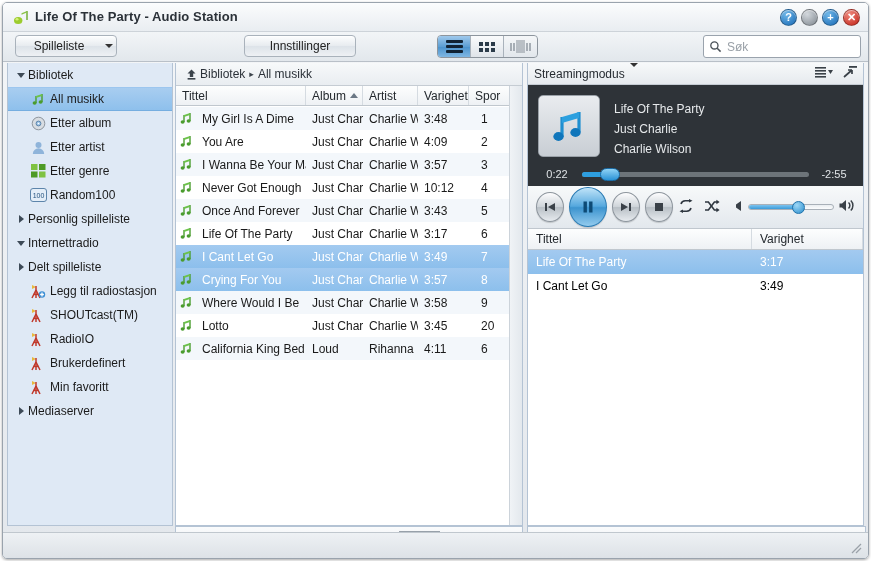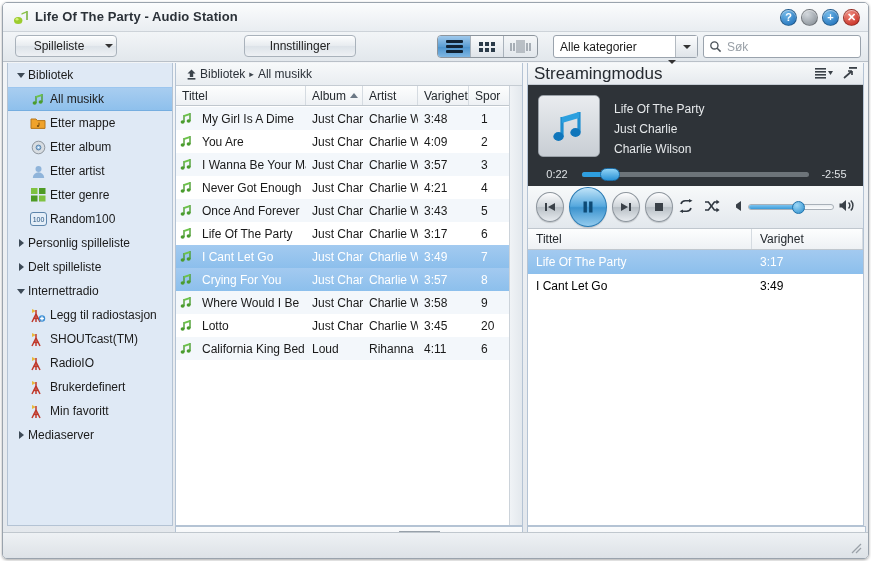--- a/index.html
+++ b/index.html
@@ -176,21 +176,21 @@
   .refresh { color:#169b16; font-size:14px; font-weight:bold; cursor:pointer; padding:0 5px; }
 
   
   .player {
     position:absolute; left:524px; top:0; right:4px; bottom:32px;
     border:1px solid #b4c3d4; border-top:none; background:#fff;
   }
   .pl-head {
     height:22px; background: linear-gradient(180deg,#f7f9fa,#e6eaee);
     border-bottom:1px solid #c5ccd3; display:flex; align-items:center;
-    padding:0 6px; font-size:17px; color:#262b31;
+    padding:0 6px; font-size:12px; color:#262b31;
   }
   .pl-head .sp { flex:1; }
   .dark {
     background:#2e3338; color:#e8ebed; padding:10px 10px 6px 10px;
   }
   .now { display:flex; }
   .art {
     width:62px; height:62px; border-radius:5px; flex:none;
     background: linear-gradient(180deg,#e9ecef 0%,#c8ced4 100%);
     display:flex; align-items:center; justify-content:center;
@@ -303,26 +303,20 @@
         <span class="cflow">
             <i></i>
             <i></i>
             <i class="mid"></i>
             <i></i>
             <i></i>
           </span>
       </div>
     </div>
 
-    <div class="catsel">
-      <span class="lab">Alle kategorier</span>
-      <span class="dd">
-          <i class="tri-d"></i>
-        </span>
-    </div>
 
     <div class="searchbox">
       <svg width="13" height="13" viewBox="0 0 13 13">
         <circle cx="5.4" cy="5.4" r="3.6" fill="none" stroke="#4a5158" stroke-width="1.3"></circle>
         <line x1="8.2" y1="8.2" x2="11.6" y2="11.6" stroke="#4a5158" stroke-width="1.5"></line>
       </svg>
       <span class="ph">Søk</span>
     </div>
   </div>
 
@@ -342,30 +336,20 @@
               <path d="M5 4 L5 11" stroke="#4a9c2e" stroke-width="1.4"></path>
               <path d="M5 4 L11 2 L11 4 L5 6 Z" fill="#6cc24a"></path>
               <ellipse cx="3.6" cy="11" rx="2" ry="1.7" fill="#4a9c2e"></ellipse>
               <ellipse cx="9.6" cy="10" rx="2" ry="1.7" fill="#4a9c2e"></ellipse>
             </svg>
           </span>
           <span class="lbl">All musikk</span>
         </div>
         <div class="side-row indent2">
           <span class="sic">
-            <svg width="16" height="14" viewBox="0 0 16 14">
-              <path d="M1 3 L6 3 L7.4 4.6 L15 4.6 L15 12.4 L1 12.4 Z" fill="#f0a32b" stroke="#b6761a"></path>
-              <path d="M9 6.6 L9 9.6" stroke="#7a4c0c" stroke-width="1"></path>
-              <ellipse cx="8" cy="9.9" rx="1.2" ry="1" fill="#7a4c0c"></ellipse>
-            </svg>
-          </span>
-          <span class="lbl">Etter mappe</span>
-        </div>
-        <div class="side-row indent2">
-          <span class="sic">
             <svg width="15" height="15" viewBox="0 0 15 15">
               <circle cx="7.5" cy="7.5" r="6.3" fill="#d8dde2" stroke="#8d959d"></circle>
               <circle cx="7.5" cy="7.5" r="2.4" fill="#9ec4e6" stroke="#5d85ab"></circle>
               <circle cx="7.5" cy="7.5" r="0.8" fill="#fff"></circle>
             </svg>
           </span>
           <span class="lbl">Etter album</span>
         </div>
         <div class="side-row indent2">
           <span class="sic">
@@ -397,29 +381,29 @@
           <span class="lbl">Random100</span>
         </div>
         <div class="side-row">
           <span class="twist">
             <i class="tri-r"></i>
           </span>
           <span class="lbl">Personlig spilleliste</span>
         </div>
         <div class="side-row">
           <span class="twist">
-            <i class="tri-r"></i>
-          </span>
-          <span class="lbl">Delt spilleliste</span>
+            <i class="tri-dn"></i>
+          </span>
+          <span class="lbl">Internettradio</span>
         </div>
         <div class="side-row">
           <span class="twist">
-            <i class="tri-dn"></i>
-          </span>
-          <span class="lbl">Internettradio</span>
+            <i class="tri-r"></i>
+          </span>
+          <span class="lbl">Delt spilleliste</span>
         </div>
         <div class="side-row indent2">
           <span class="sic">
             <svg width="16" height="15" viewBox="0 0 16 15">
               <path d="M2 1 L6 3 L2 5 Z" fill="#e8b93c"></path>
               <path d="M6 2 L6 14" stroke="#c0392b" stroke-width="1.5"></path>
               <path d="M6 6 L2 14 M6 6 L10 14" stroke="#c0392b" stroke-width="1.5" fill="none"></path>
               <path d="M3.2 10.5 L8.8 10.5" stroke="#c0392b" stroke-width="1.3"></path>
               <circle cx="12" cy="10.5" r="3.2" fill="#3d8fd4"></circle>
               <path d="M12 8.6 L12 12.4 M10.1 10.5 L13.9 10.5" stroke="#fff" stroke-width="1.3"></path>
@@ -564,21 +548,21 @@
                 <path d="M11 2 L11 10" stroke="#4a9c2e" stroke-width="1.4"></path>
                 <path d="M5 4 L5 11" stroke="#4a9c2e" stroke-width="1.4"></path>
                 <path d="M5 4 L11 2 L11 4 L5 6 Z" fill="#6cc24a"></path>
                 <ellipse cx="3.6" cy="11" rx="2" ry="1.7" fill="#4a9c2e"></ellipse>
                 <ellipse cx="9.6" cy="10" rx="2" ry="1.7" fill="#4a9c2e"></ellipse>
               </svg>
             </span>
             <span class="cell" style="width:110px">Never Got Enough</span>
             <span class="cell" style="width:57px">Just Charlie</span>
             <span class="cell" style="width:55px">Charlie Wilson</span>
-            <span class="cell" style="width:51px">4:21</span>
+            <span class="cell" style="width:51px">10:12</span>
             <span class="cell" style="width:42px;padding-left:12px">4</span>
           </div>
           <div class="row alt">
             <span class="noteic">
               <svg width="15" height="15" viewBox="0 0 15 15">
                 <path d="M11 2 L11 10" stroke="#4a9c2e" stroke-width="1.4"></path>
                 <path d="M5 4 L5 11" stroke="#4a9c2e" stroke-width="1.4"></path>
                 <path d="M5 4 L11 2 L11 4 L5 6 Z" fill="#6cc24a"></path>
                 <ellipse cx="3.6" cy="11" rx="2" ry="1.7" fill="#4a9c2e"></ellipse>
                 <ellipse cx="9.6" cy="10" rx="2" ry="1.7" fill="#4a9c2e"></ellipse>

